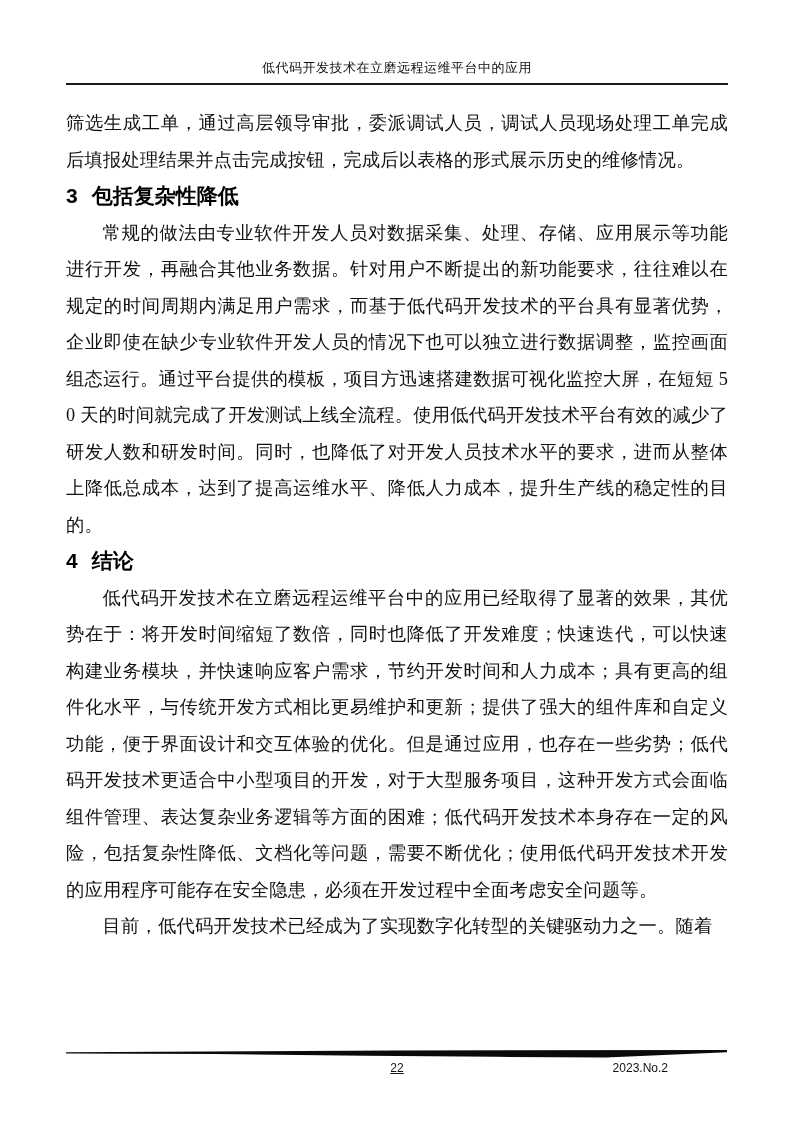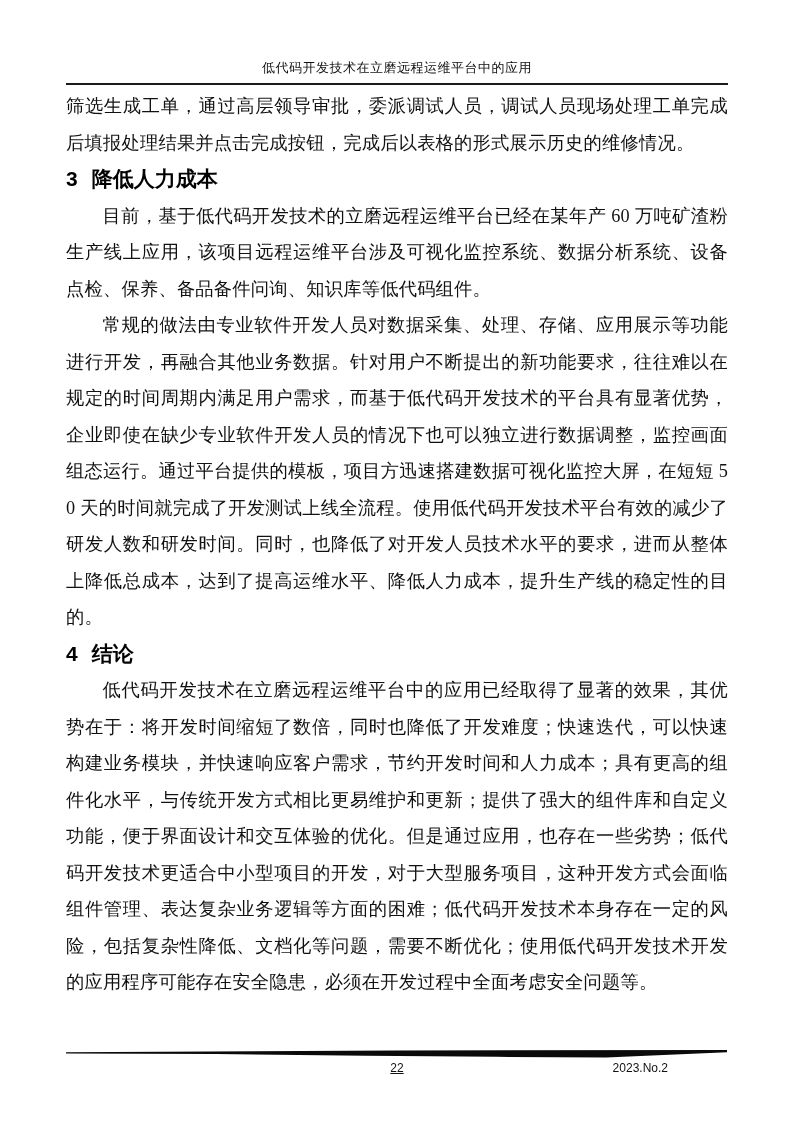--- a/index.html
+++ b/index.html
@@ -32,21 +32,21 @@
     letter-spacing: 0.5px;
     color: #111111;
   }
   .header-rule {
     margin-top: 5px;
     height: 0;
     border-top: 2px solid #1a1a1a;
   }
   
   .body-area {
-    margin-top: 3px;
+    margin-top: 20px;
   }
   p.body-para {
     margin: 0;
     font-size: 18.3px;
     line-height: 36.5px;
     text-align: justify;
     text-indent: 2em;
     letter-spacing: 0.2px;
     word-break: break-all;
   }
@@ -108,33 +108,33 @@
     <header>
       <div class="running-title">低代码开发技术在立磨远程运维平台中的应用</div>
       <div class="header-rule"></div>
     </header>
 
     <main class="body-area">
 
       <p class="body-para no-indent">筛选生成工单，通过高层领导审批，委派调试人员，调试人员现场处理工单完成后填报处理结果并点击完成按钮，完成后以表格的形式展示历史的维修情况。</p>
 
       <h2 class="section-heading">
-        <span class="sec-num">3</span><span class="sec-title">降低人力成本</span>
+        <span class="sec-num">3</span><span class="sec-title">包括复杂性降低</span>
       </h2>
 
-      <p class="body-para">目前，基于低代码开发技术的立磨远程运维平台已经在某年产 60 万吨矿渣粉生产线上应用，该项目远程运维平台涉及可视化监控系统、数据分析系统、设备点检、保养、备品备件问询、知识库等低代码组件。</p>
 
       <p class="body-para">常规的做法由专业软件开发人员对数据采集、处理、存储、应用展示等功能进行开发，再融合其他业务数据。针对用户不断提出的新功能要求，往往难以在规定的时间周期内满足用户需求，而基于低代码开发技术的平台具有显著优势，企业即使在缺少专业软件开发人员的情况下也可以独立进行数据调整，监控画面组态运行。通过平台提供的模板，项目方迅速搭建数据可视化监控大屏，在短短 50 天的时间就完成了开发测试上线全流程。使用低代码开发技术平台有效的减少了研发人数和研发时间。同时，也降低了对开发人员技术水平的要求，进而从整体上降低总成本，达到了提高运维水平、降低人力成本，提升生产线的稳定性的目的。</p>
 
       <h2 class="section-heading">
         <span class="sec-num">4</span><span class="sec-title">结论</span>
       </h2>
 
       <p class="body-para">低代码开发技术在立磨远程运维平台中的应用已经取得了显著的效果，其优势在于：将开发时间缩短了数倍，同时也降低了开发难度；快速迭代，可以快速构建业务模块，并快速响应客户需求，节约开发时间和人力成本；具有更高的组件化水平，与传统开发方式相比更易维护和更新；提供了强大的组件库和自定义功能，便于界面设计和交互体验的优化。但是通过应用，也存在一些劣势；低代码开发技术更适合中小型项目的开发，对于大型服务项目，这种开发方式会面临组件管理、表达复杂业务逻辑等方面的困难；低代码开发技术本身存在一定的风险，包括复杂性降低、文档化等问题，需要不断优化；使用低代码开发技术开发的应用程序可能存在安全隐患，必须在开发过程中全面考虑安全问题等。</p>
 
+      <p class="body-para">目前，低代码开发技术已经成为了实现数字化转型的关键驱动力之一。随着</p>
 
     </main>
   </div>
 
   <footer>
     <div class="footer-rule-wrap">
       <svg width="662" height="11" viewBox="0 0 662 11" xmlns="http://www.w3.org/2000/svg">
         <polygon fill="#0a0a0a" points="0,3.2 330,1.6 661,0.9 661,3.2 540,8.6 430,7.8 300,6.8 150,5.0 0,4.4"></polygon>
       </svg>
     </div>

